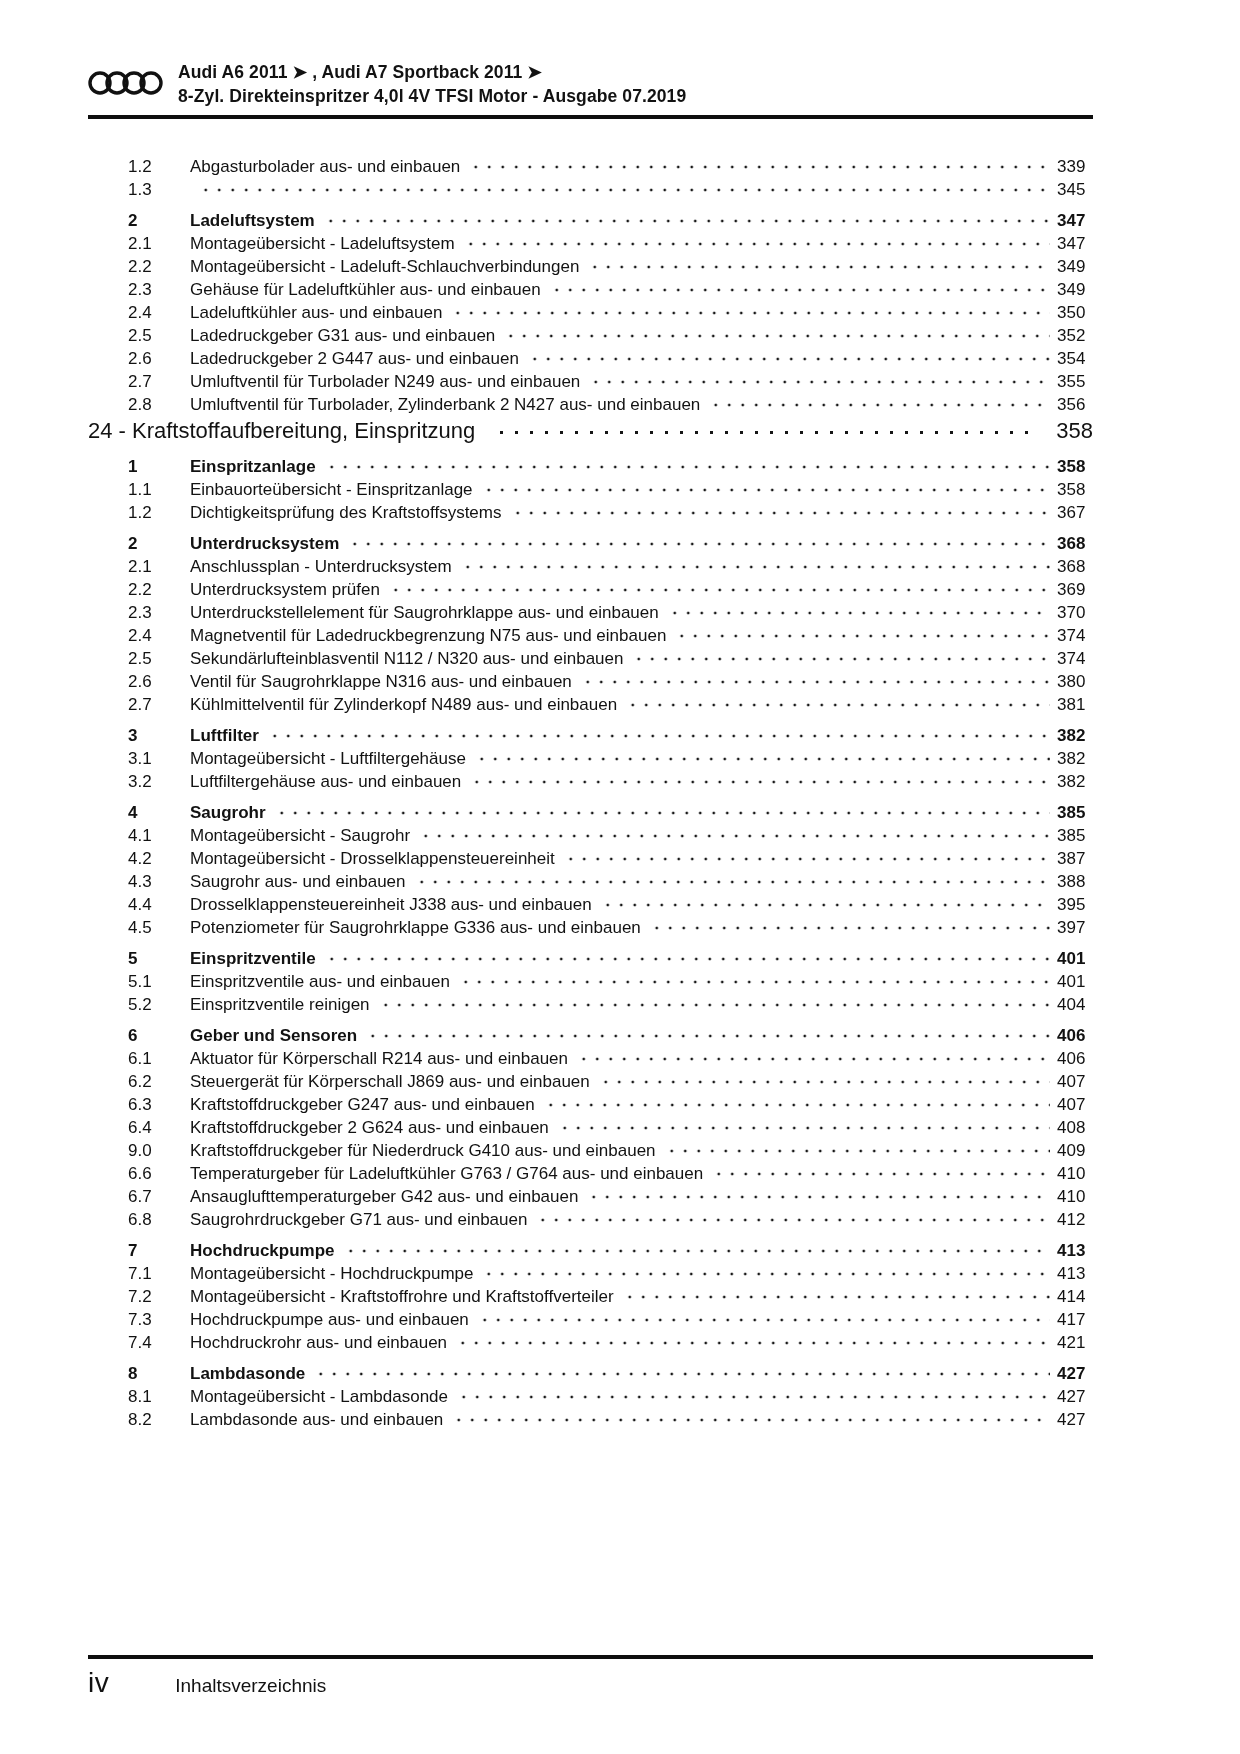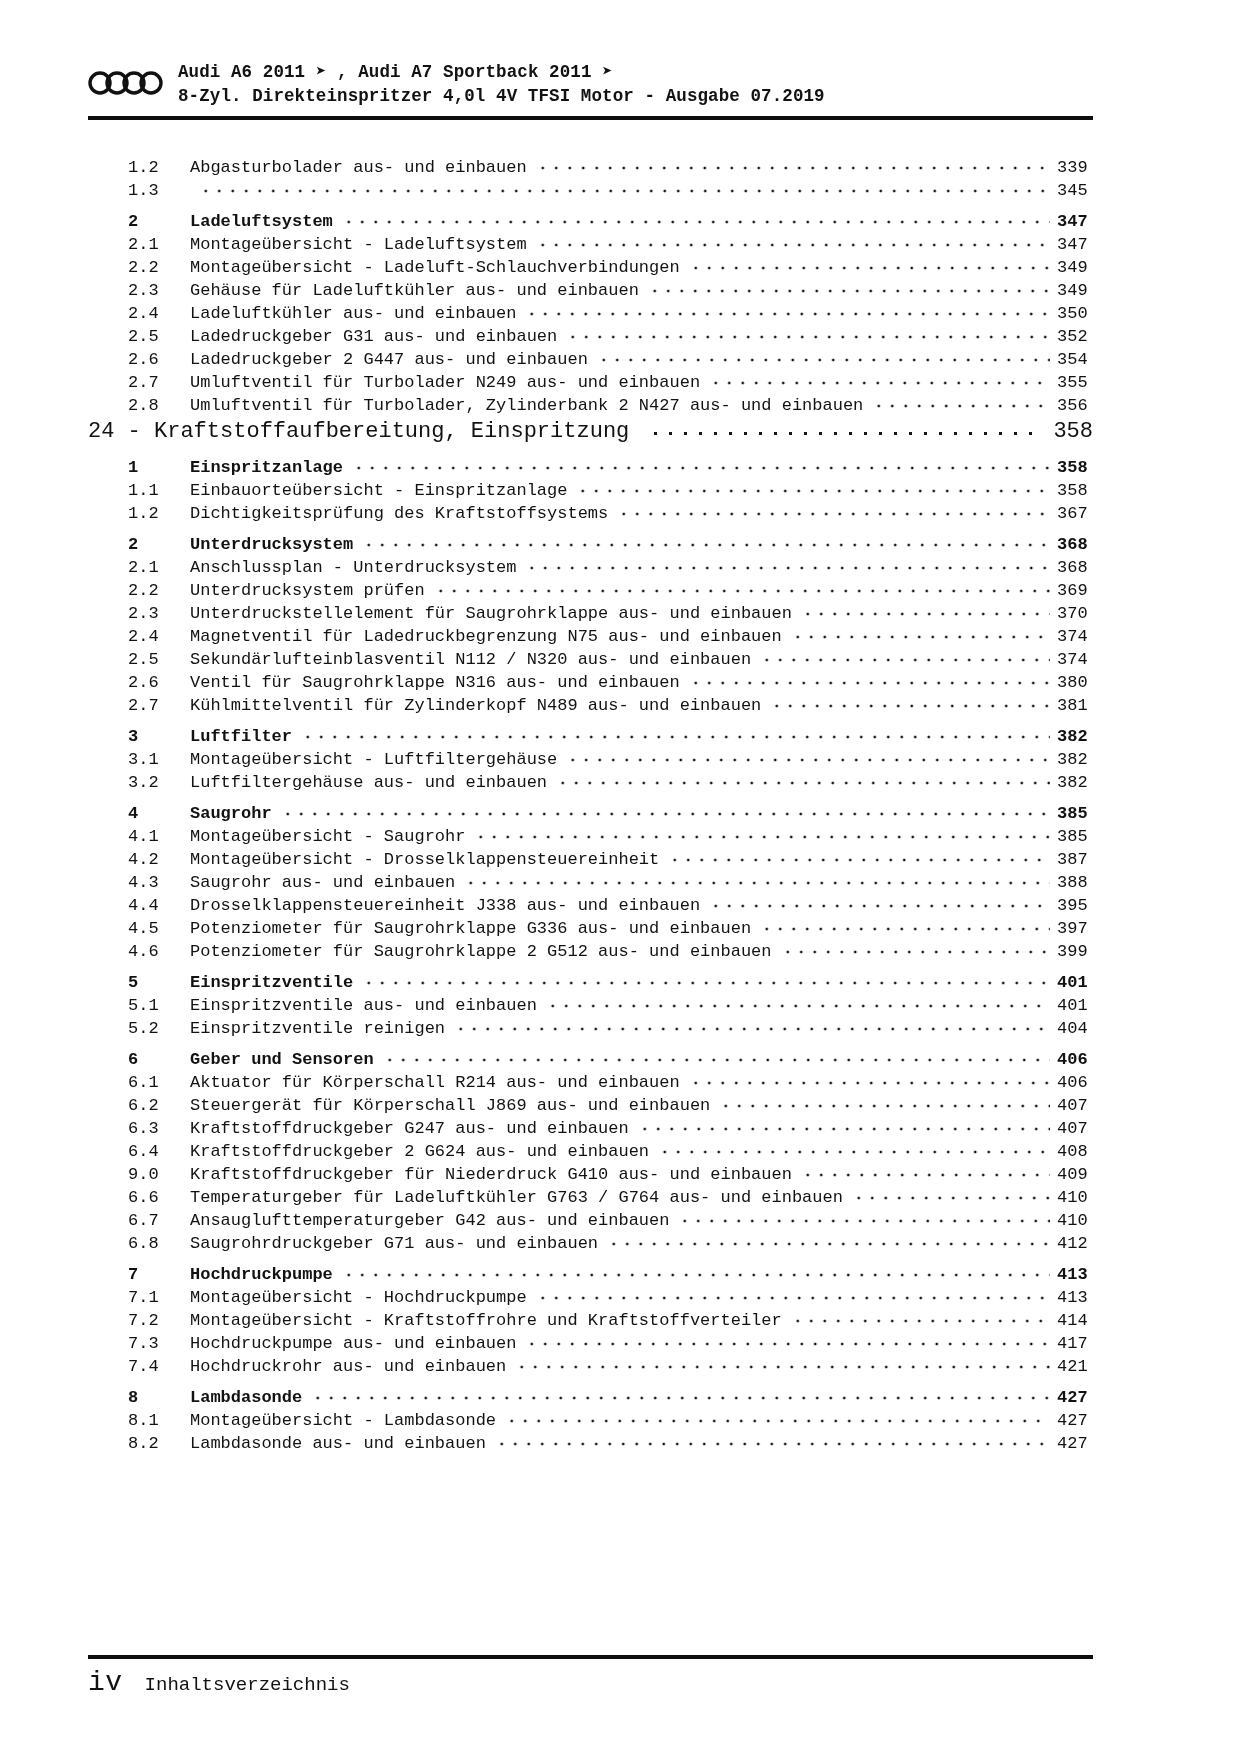--- a/index.html
+++ b/index.html
@@ -1,18 +1,18 @@
 <!DOCTYPE html>
 <html><head>
 <meta charset="utf-8">
 <style>
   html,body { margin:0; padding:0; background:#ffffff; }
   .page {
     position:relative; width:1120px; height:1754px; background:#ffffff;
-    font-family:Liberation Mono, monospace; color:#121212;
+    font-family:Liberation Sans, sans-serif; color:#121212;
     overflow:hidden;
   }
   .content { position:absolute; left:88px; top:0; width:1005px; }
   
   .hdr { display:flex; align-items:flex-start; padding-top:60px; }
   .hdr-logo { flex:0 0 auto; margin-right:14px; margin-top:2px; }
   .hdr-text { flex:1 1 auto; }
   .hdr-line { font-size:17.5px; font-weight:bold; line-height:24px; letter-spacing:0.1px; white-space:nowrap; }
   .hdr-rule { height:4px; background:#0e0e0e; margin-top:7px; }
   
@@ -30,21 +30,21 @@
   .pagenum { flex:0 0 auto; min-width:36px; text-align:left; white-space:nowrap; }
   .section { font-weight:bold; margin-top:8px; }
   .chapter { font-size:22px; line-height:30px; margin-bottom:9px; font-weight:normal;gap:10px; }
   .chapter .leader {
     background-image:radial-gradient(circle, #161616 1.8px, rgba(0,0,0,0) 1.9px);
     background-size:15px 15px; background-position:2px calc(100% - 6px);
   }
   
   .ftr { position:absolute; left:88px; width:1005px; top:1655px; }
   .ftr-rule { height:4px; background:#0e0e0e; }
-  .ftr-line { margin-top:9px; display:flex; align-items:baseline; }
+  .ftr-line { margin-top:9px; display:flex; align-items:baseline;gap:44px; }
   .ftr-roman { font-size:28px; line-height:30px; letter-spacing:0.5px; }
   .ftr-label { font-size:19px; margin-left:22px; }
 </style>
 </head>
 <body>
 
 <div class="page">
   <div class="content">
 
     <div class="hdr">
@@ -249,26 +249,20 @@
           <span class="title">Drosselklappensteuereinheit J338 aus- und einbauen</span>
           <span class="leader"></span>
           <span class="pagenum">395</span>
         </div>
         <div class="row row-indent entry">
           <span class="num">4.5</span>
           <span class="title">Potenziometer für Saugrohrklappe G336 aus- und einbauen</span>
           <span class="leader"></span>
           <span class="pagenum">397</span>
         </div>
-        <div class="row row-indent entry">
-          <span class="num">4.6</span>
-          <span class="title">Potenziometer für Saugrohrklappe 2 G512 aus- und einbauen</span>
-          <span class="leader"></span>
-          <span class="pagenum">399</span>
-        </div>
         <div class="row row-indent section">
           <span class="num">5</span>
           <span class="title">Einspritzventile</span>
           <span class="leader"></span>
           <span class="pagenum">401</span>
         </div>
         <div class="row row-indent entry">
           <span class="num">5.1</span>
           <span class="title">Einspritzventile aus- und einbauen</span>
           <span class="leader"></span>

